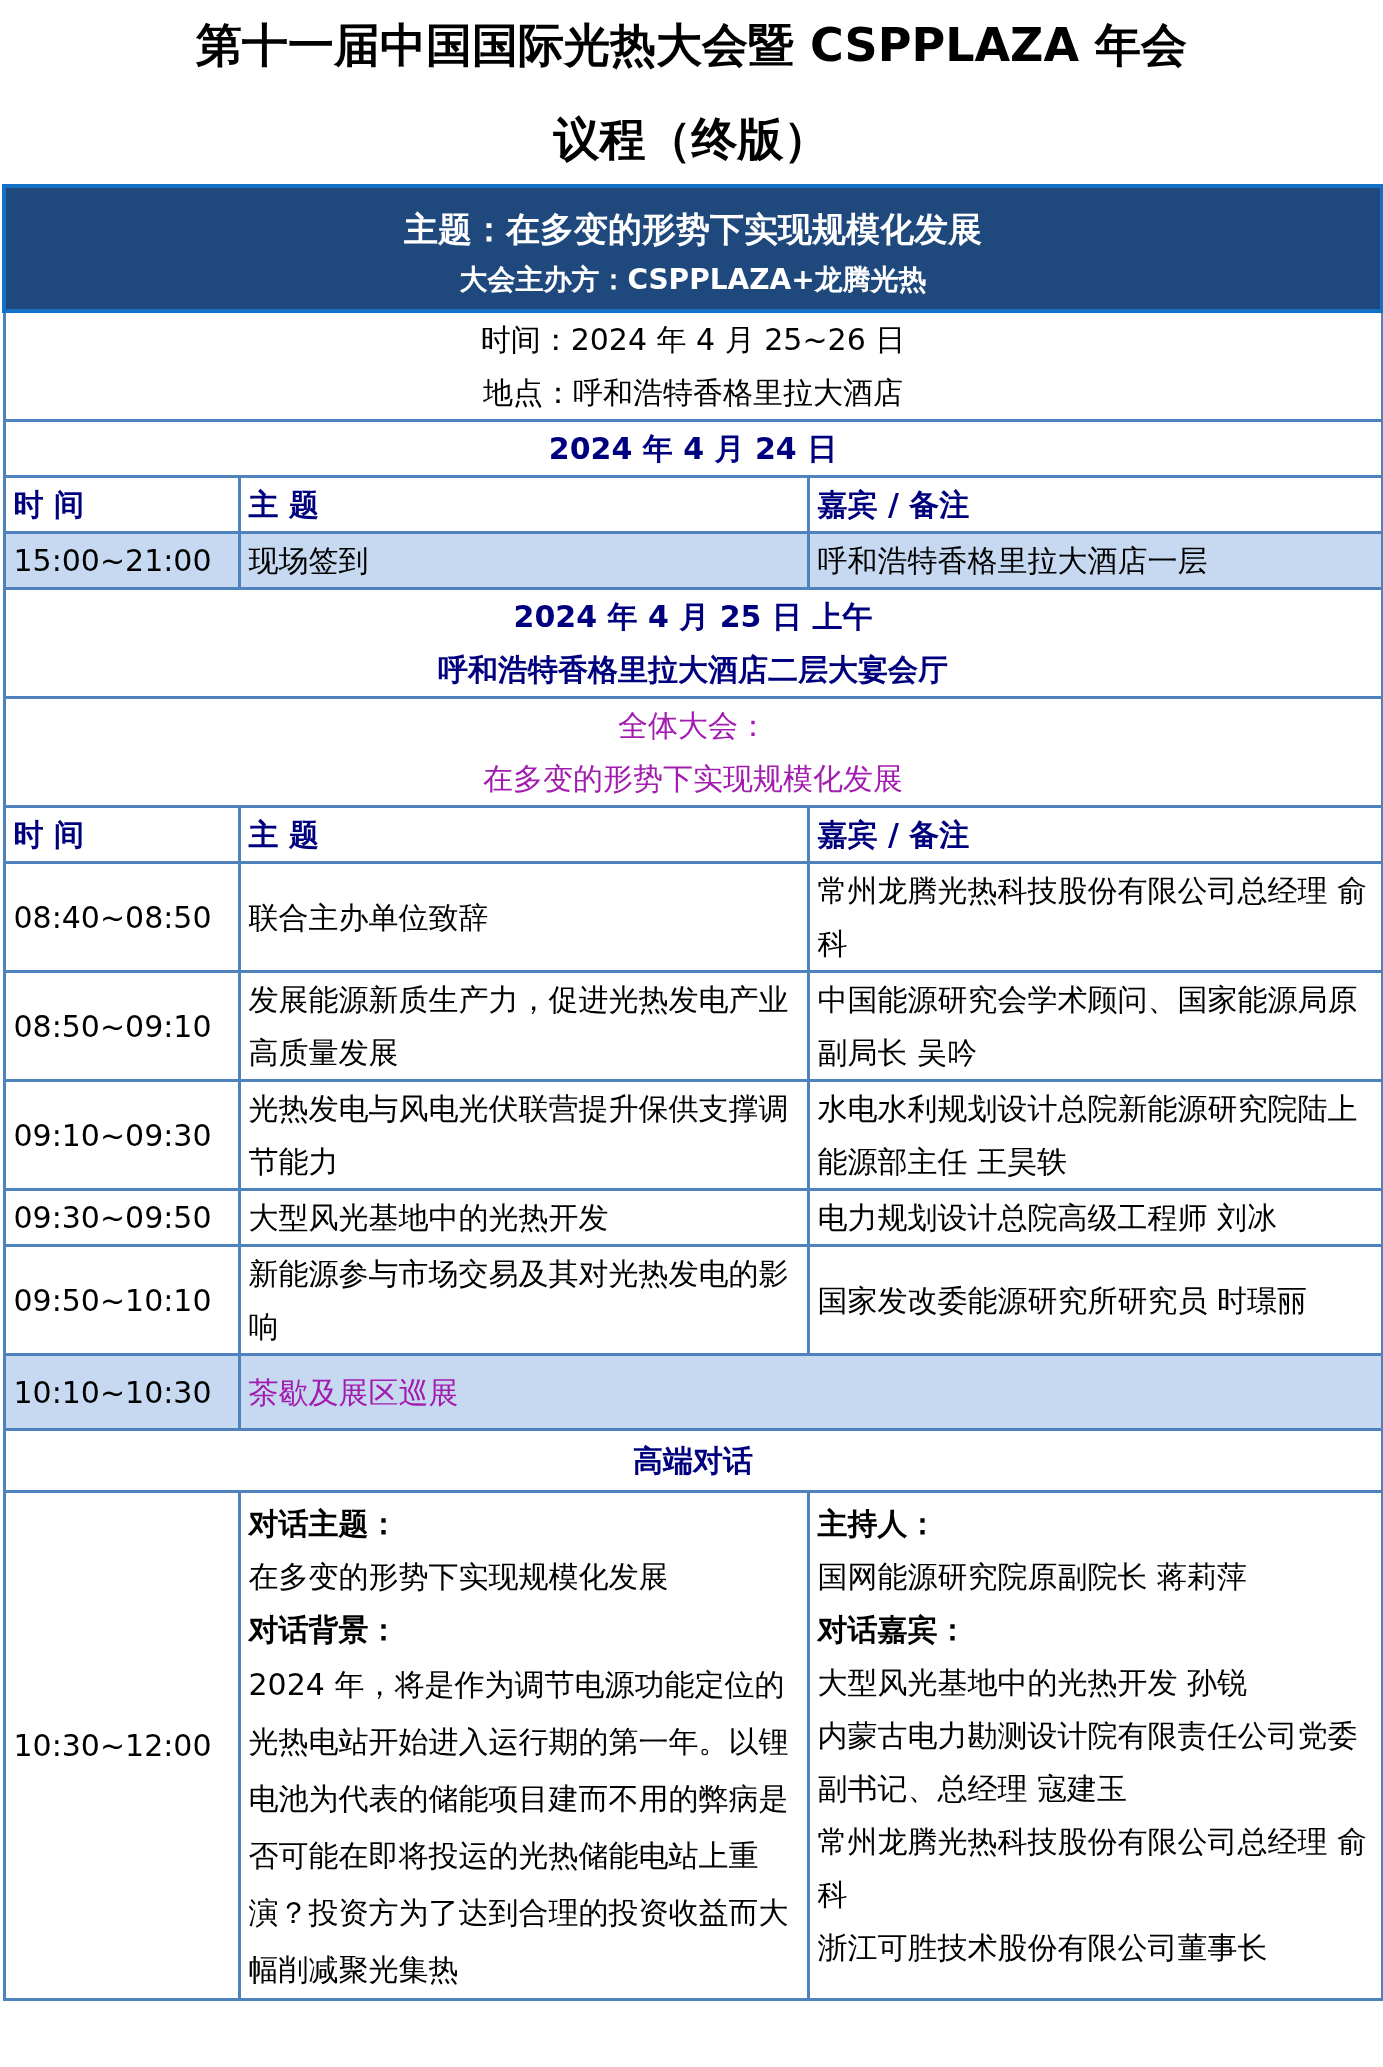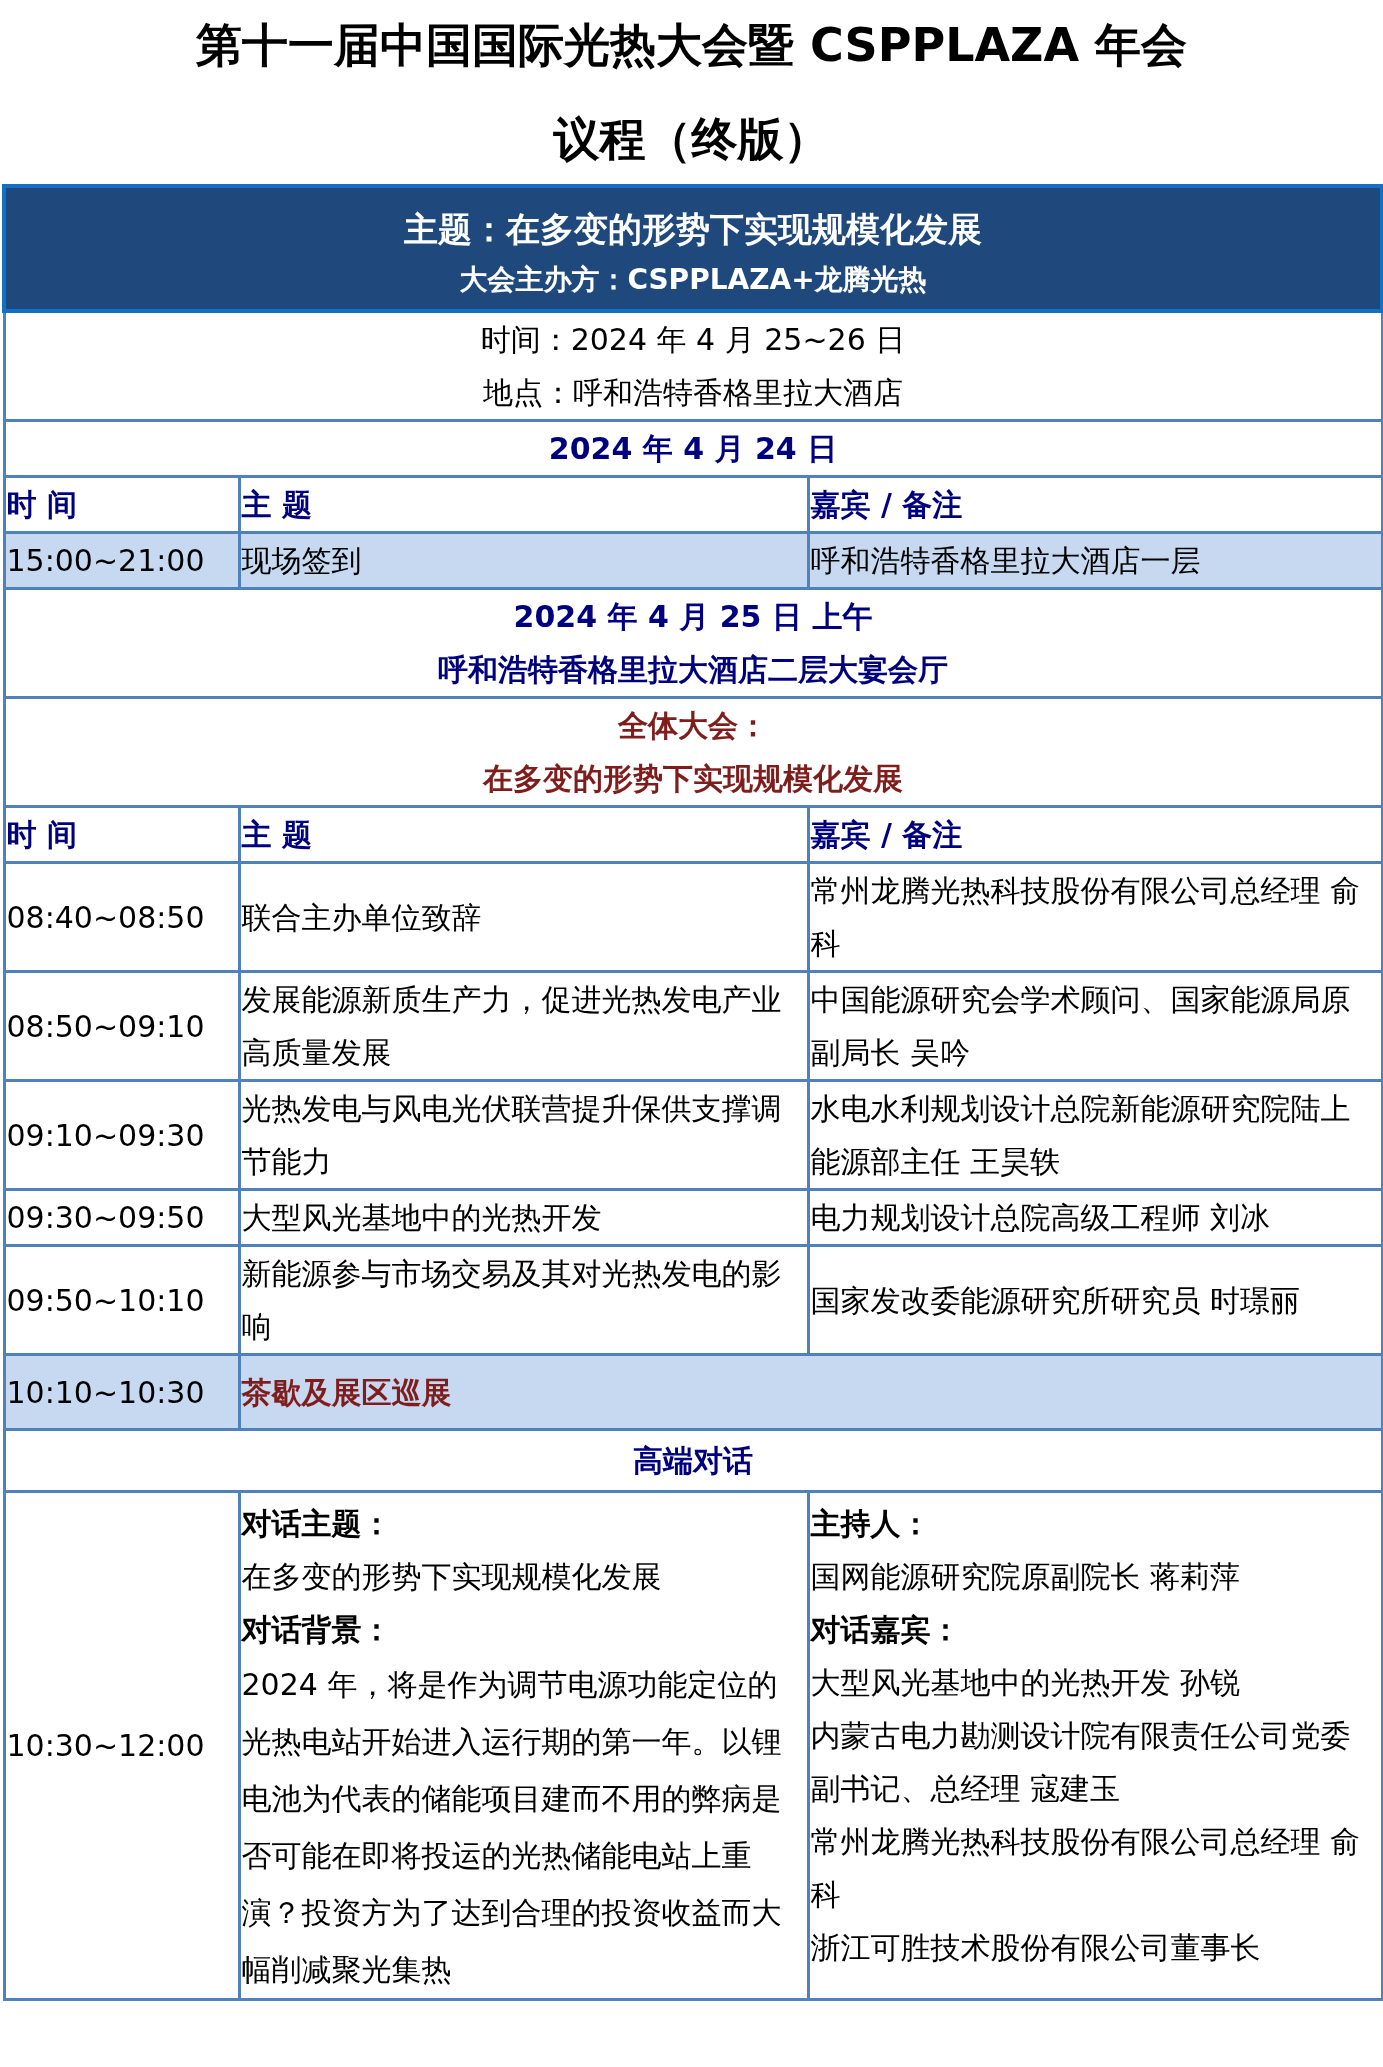--- a/index.html
+++ b/index.html
@@ -13,32 +13,32 @@
     font-weight: bold; color: #000; letter-spacing: 0px;
   }
   .title.l1 { top: 14px; font-size: 46px; line-height: 62px; }
   .title.l2 { top: 108px; font-size: 46px; line-height: 62px; }
 
   .doc-table {
     position: absolute; left: 2px; top: 184px; width: 1378px;
     border-collapse: collapse; table-layout: fixed;
   }
   .doc-table td {
-    border: 3px solid #4f81bd; padding: 0 1px; vertical-align: middle;
+    border: 3px solid #4f81bd; padding: 0 8px; vertical-align: middle;
     font-size: 30px; line-height: 53px;
   }
   .banner td {
     background: #1f497d; border: 4px solid #1270c5; color: #fff;
     text-align: center; font-weight: bold; padding: 10px 0 6px 0;
   }
   .banner .b1 { font-size: 34px; line-height: 58px; display: block; }
   .banner .b2 { font-size: 28px; line-height: 44px; display: block; }
   .center { text-align: center; }
   .navy-b { color: #00007f; font-weight: bold; }
-  .navy { color: #7f1d1d; font-weight: bold; }
+  .navy { color: #a21caf; }
   .hl { background: #c6d9f1; }
   .hdr td { font-weight: bold; color: #00007f; font-size: 30px; }
   .bold { font-weight: bold; }
   .para-lh { line-height: 57px; display: block; }
   .line { display: block; }
 </style>
 </head>
 <body>
 
 <div class="title l1">第十一届中国国际光热大会暨 CSPPLAZA 年会</div>

